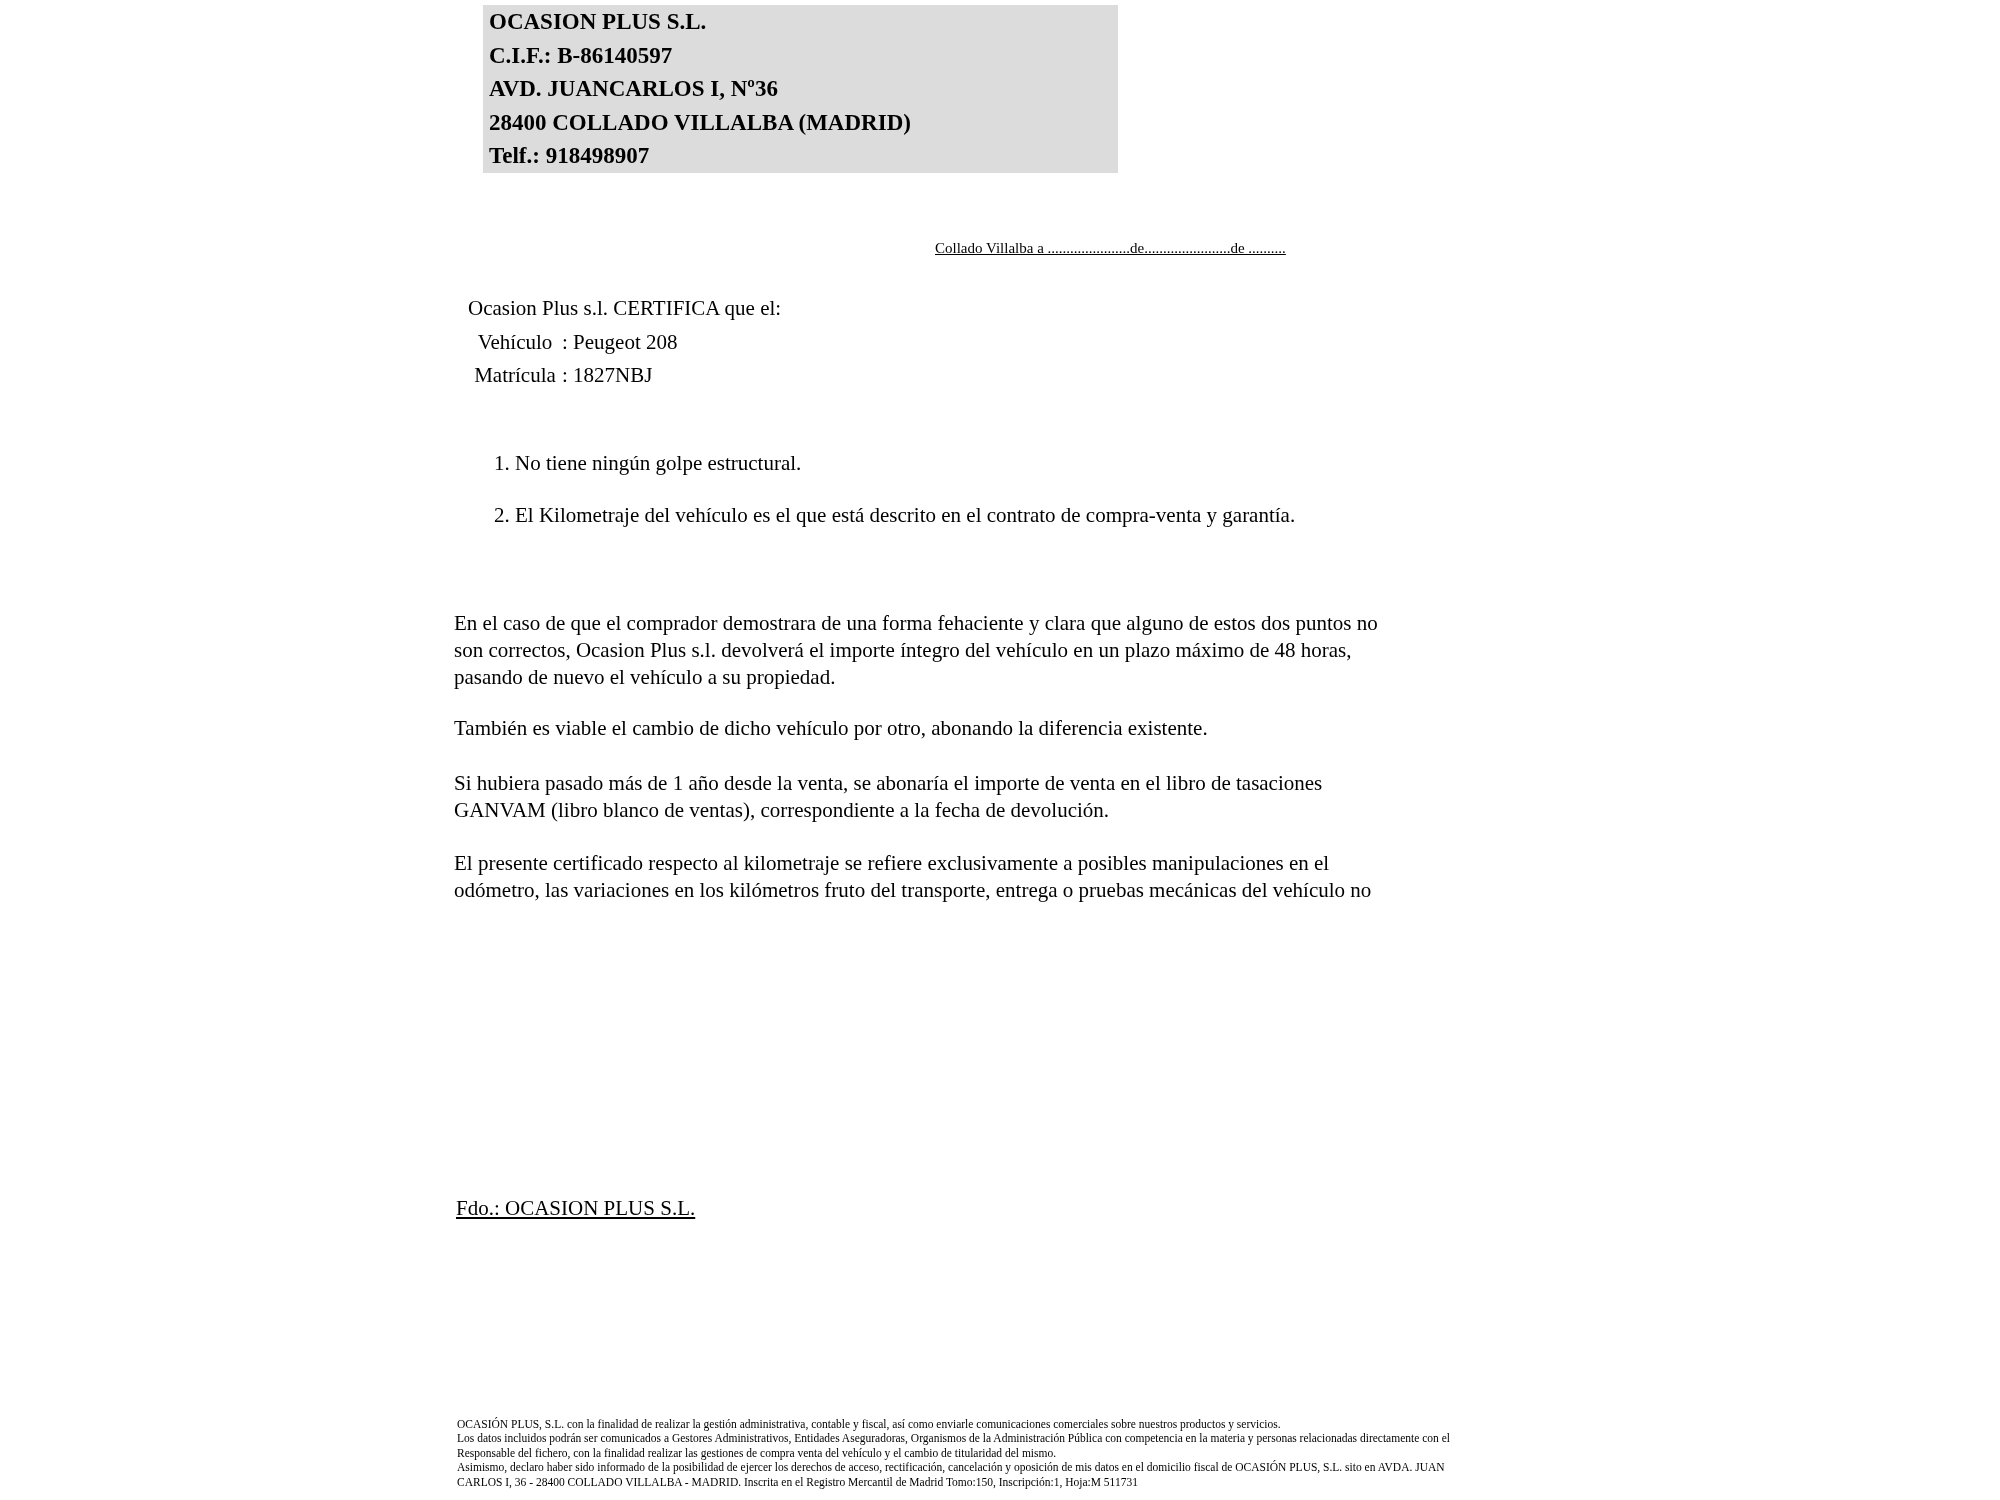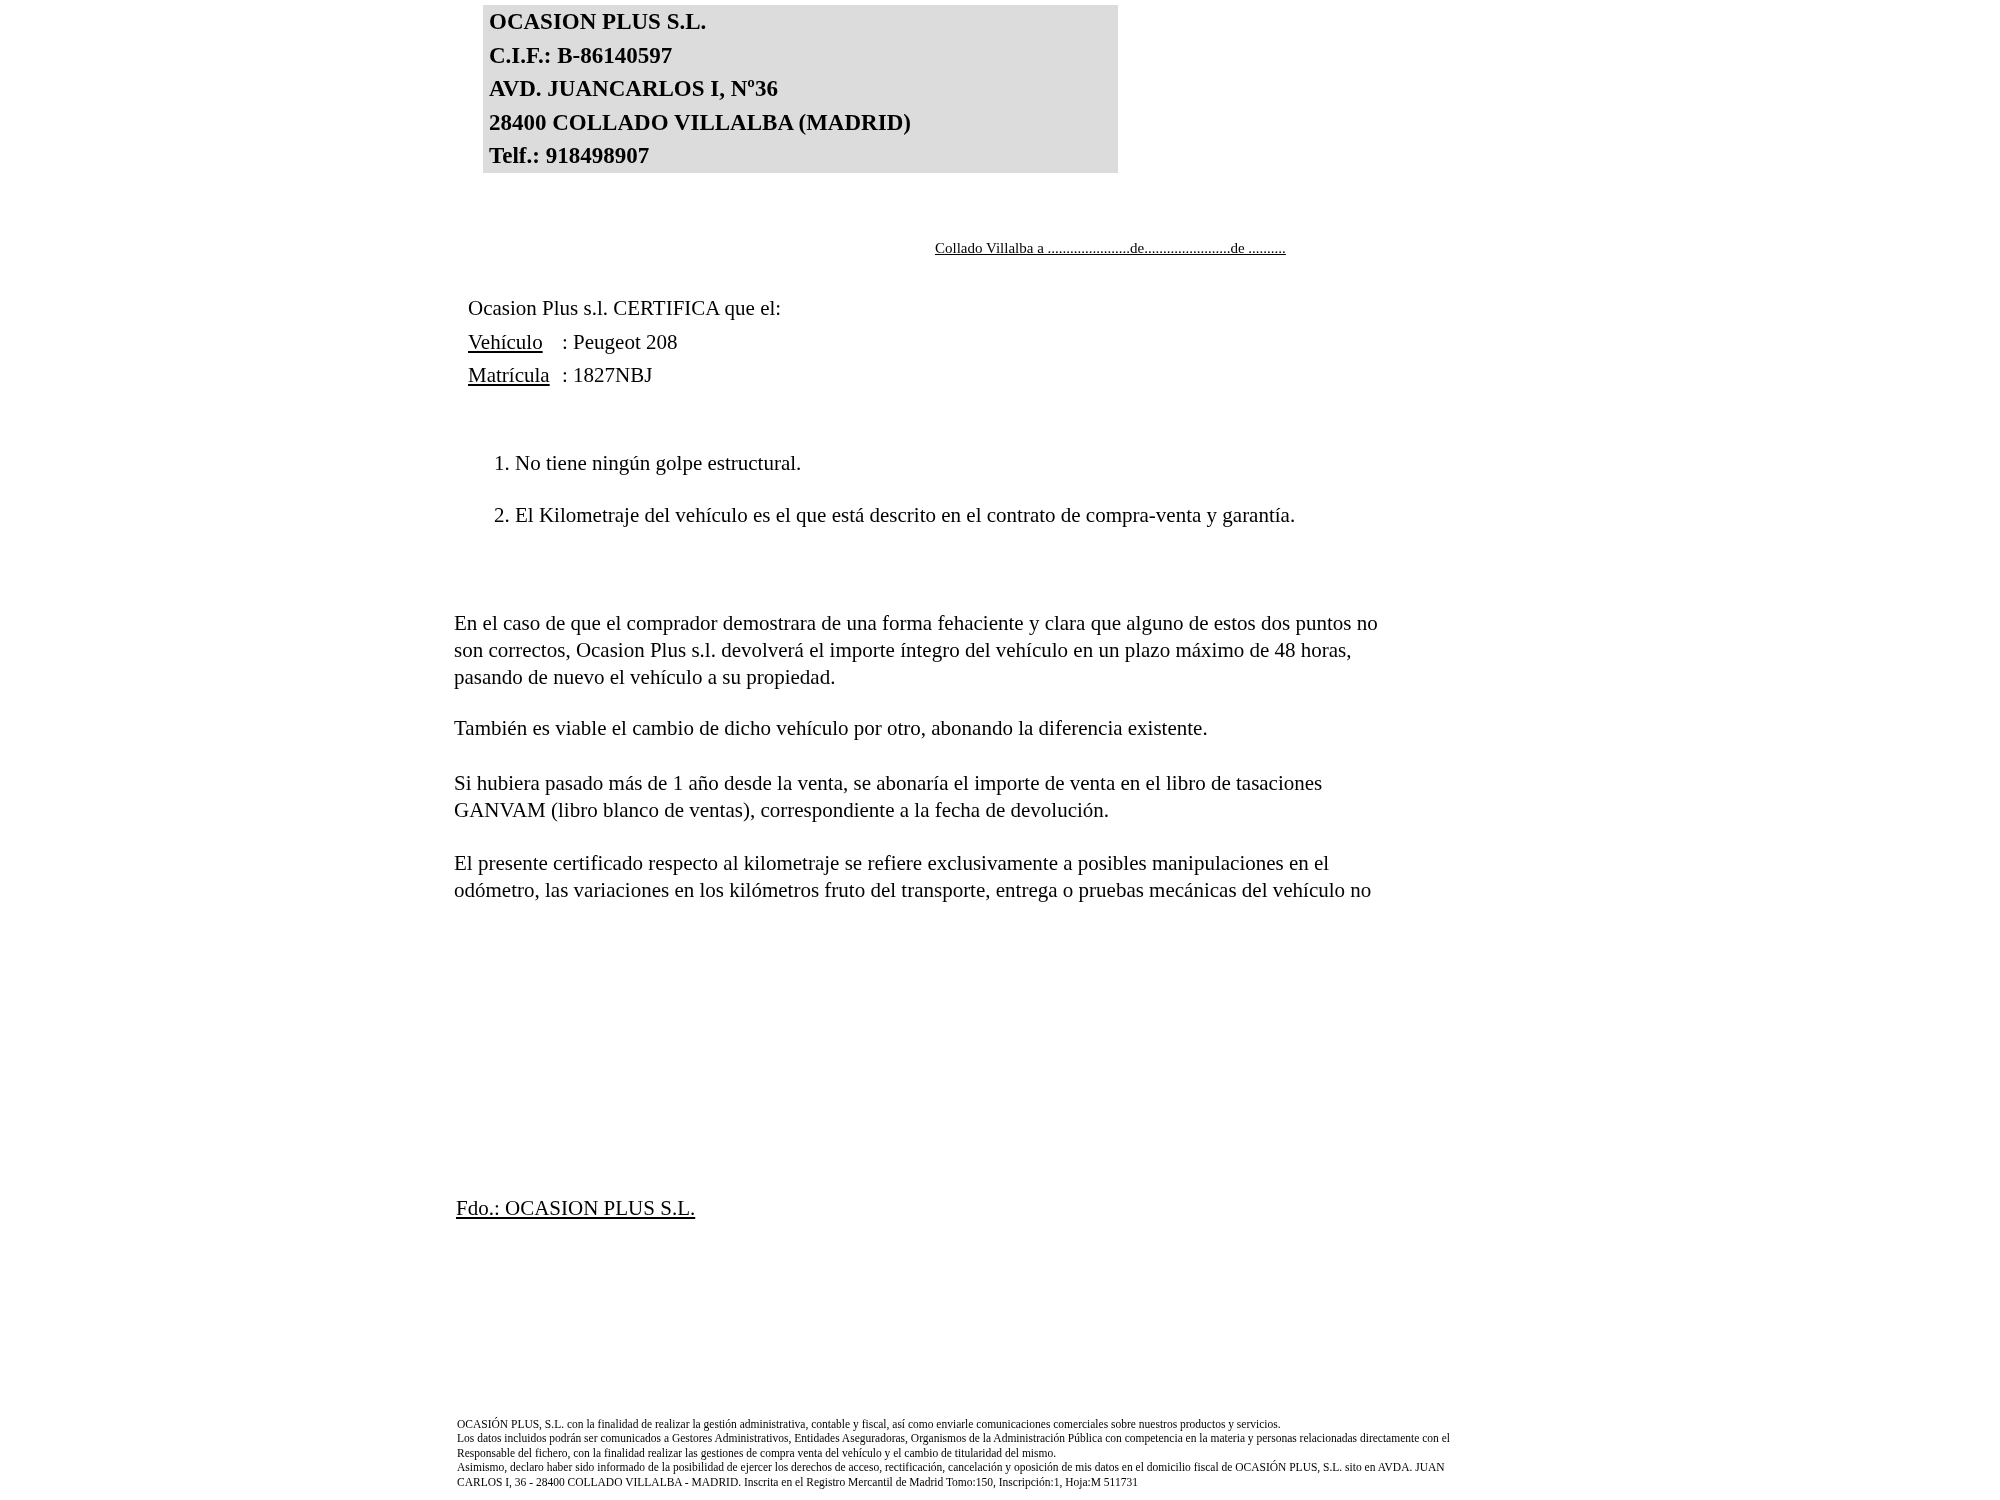--- a/index.html
+++ b/index.html
@@ -53,21 +53,21 @@
     left: 468px;
     font-size: 21px;
     line-height: 27px;
     white-space: nowrap;
   }
   .field-row.vehicle { top: 329px; }
   .field-row.plate   { top: 362px; }
   .field-label {
     display: inline-block;
     width: 94px;
-    text-decoration: underline;
+    text-align: center;
   }
   .condition {
     position: absolute;
     left: 454px;
     font-size: 21px;
     line-height: 27px;
     white-space: nowrap;
     margin-left: 40px;
   }
   .condition.c1 { top: 450px; }

